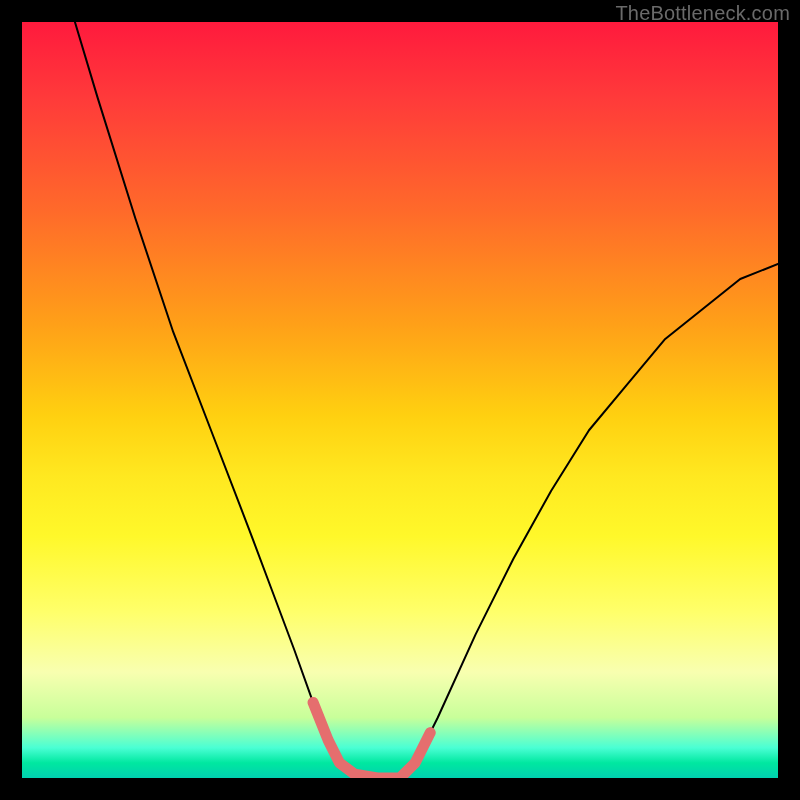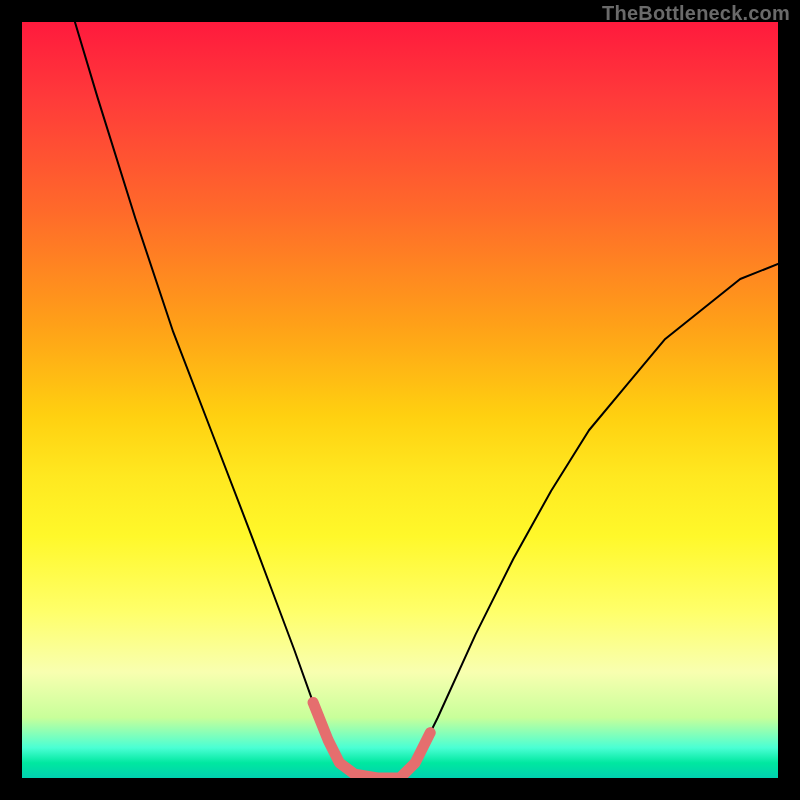--- a/index.html
+++ b/index.html
@@ -3,21 +3,20 @@
 <meta charset="utf-8">
 <style>
   * { margin: 0; padding: 0; box-sizing: border-box; }
   html, body { width: 800px; height: 800px; overflow: hidden; }
   body { background: #000; font-family: Arial, sans-serif; }
   .frame {
     position: absolute;
     left: 0; top: 0;
     width: 800px; height: 580px;
     background: #000;
-    font-weight: bold;
   }
   .plot-area {
     position: absolute;
     left: 22px; top: 22px;
     width: 756px; height: 756px;
     overflow: hidden;
   }
   .gradient {
     position: absolute;
     left: 0; top: 0;

